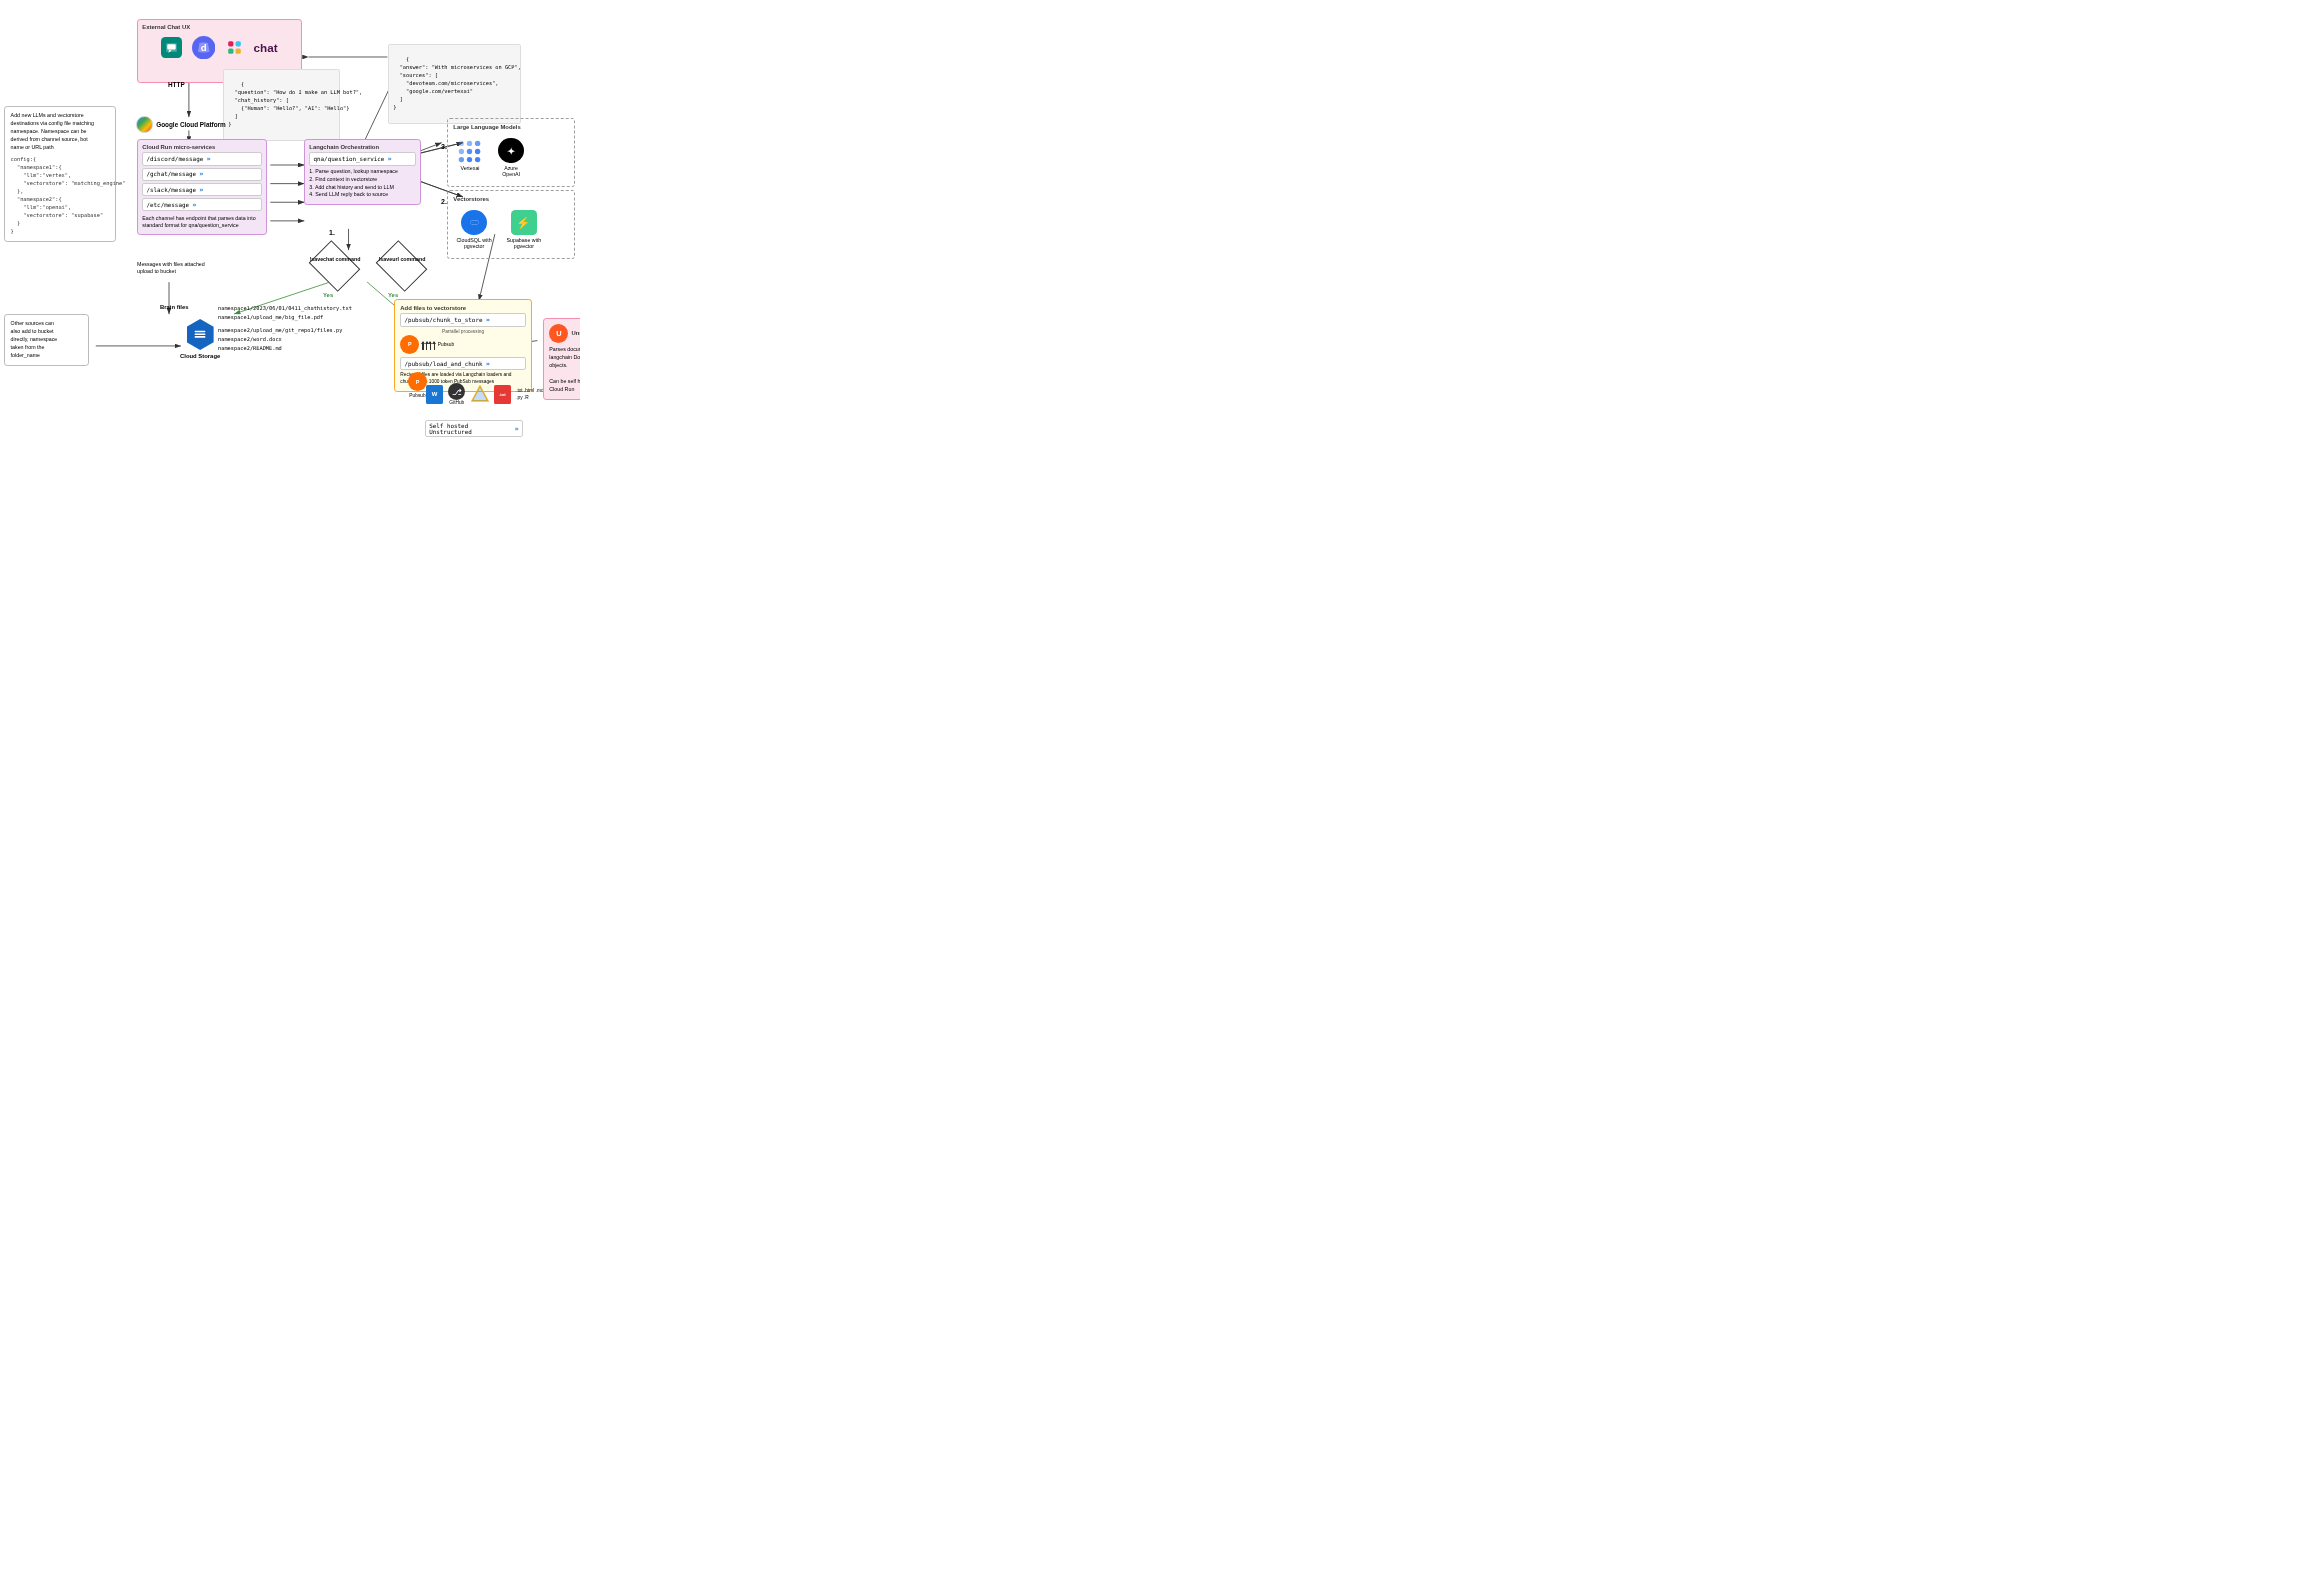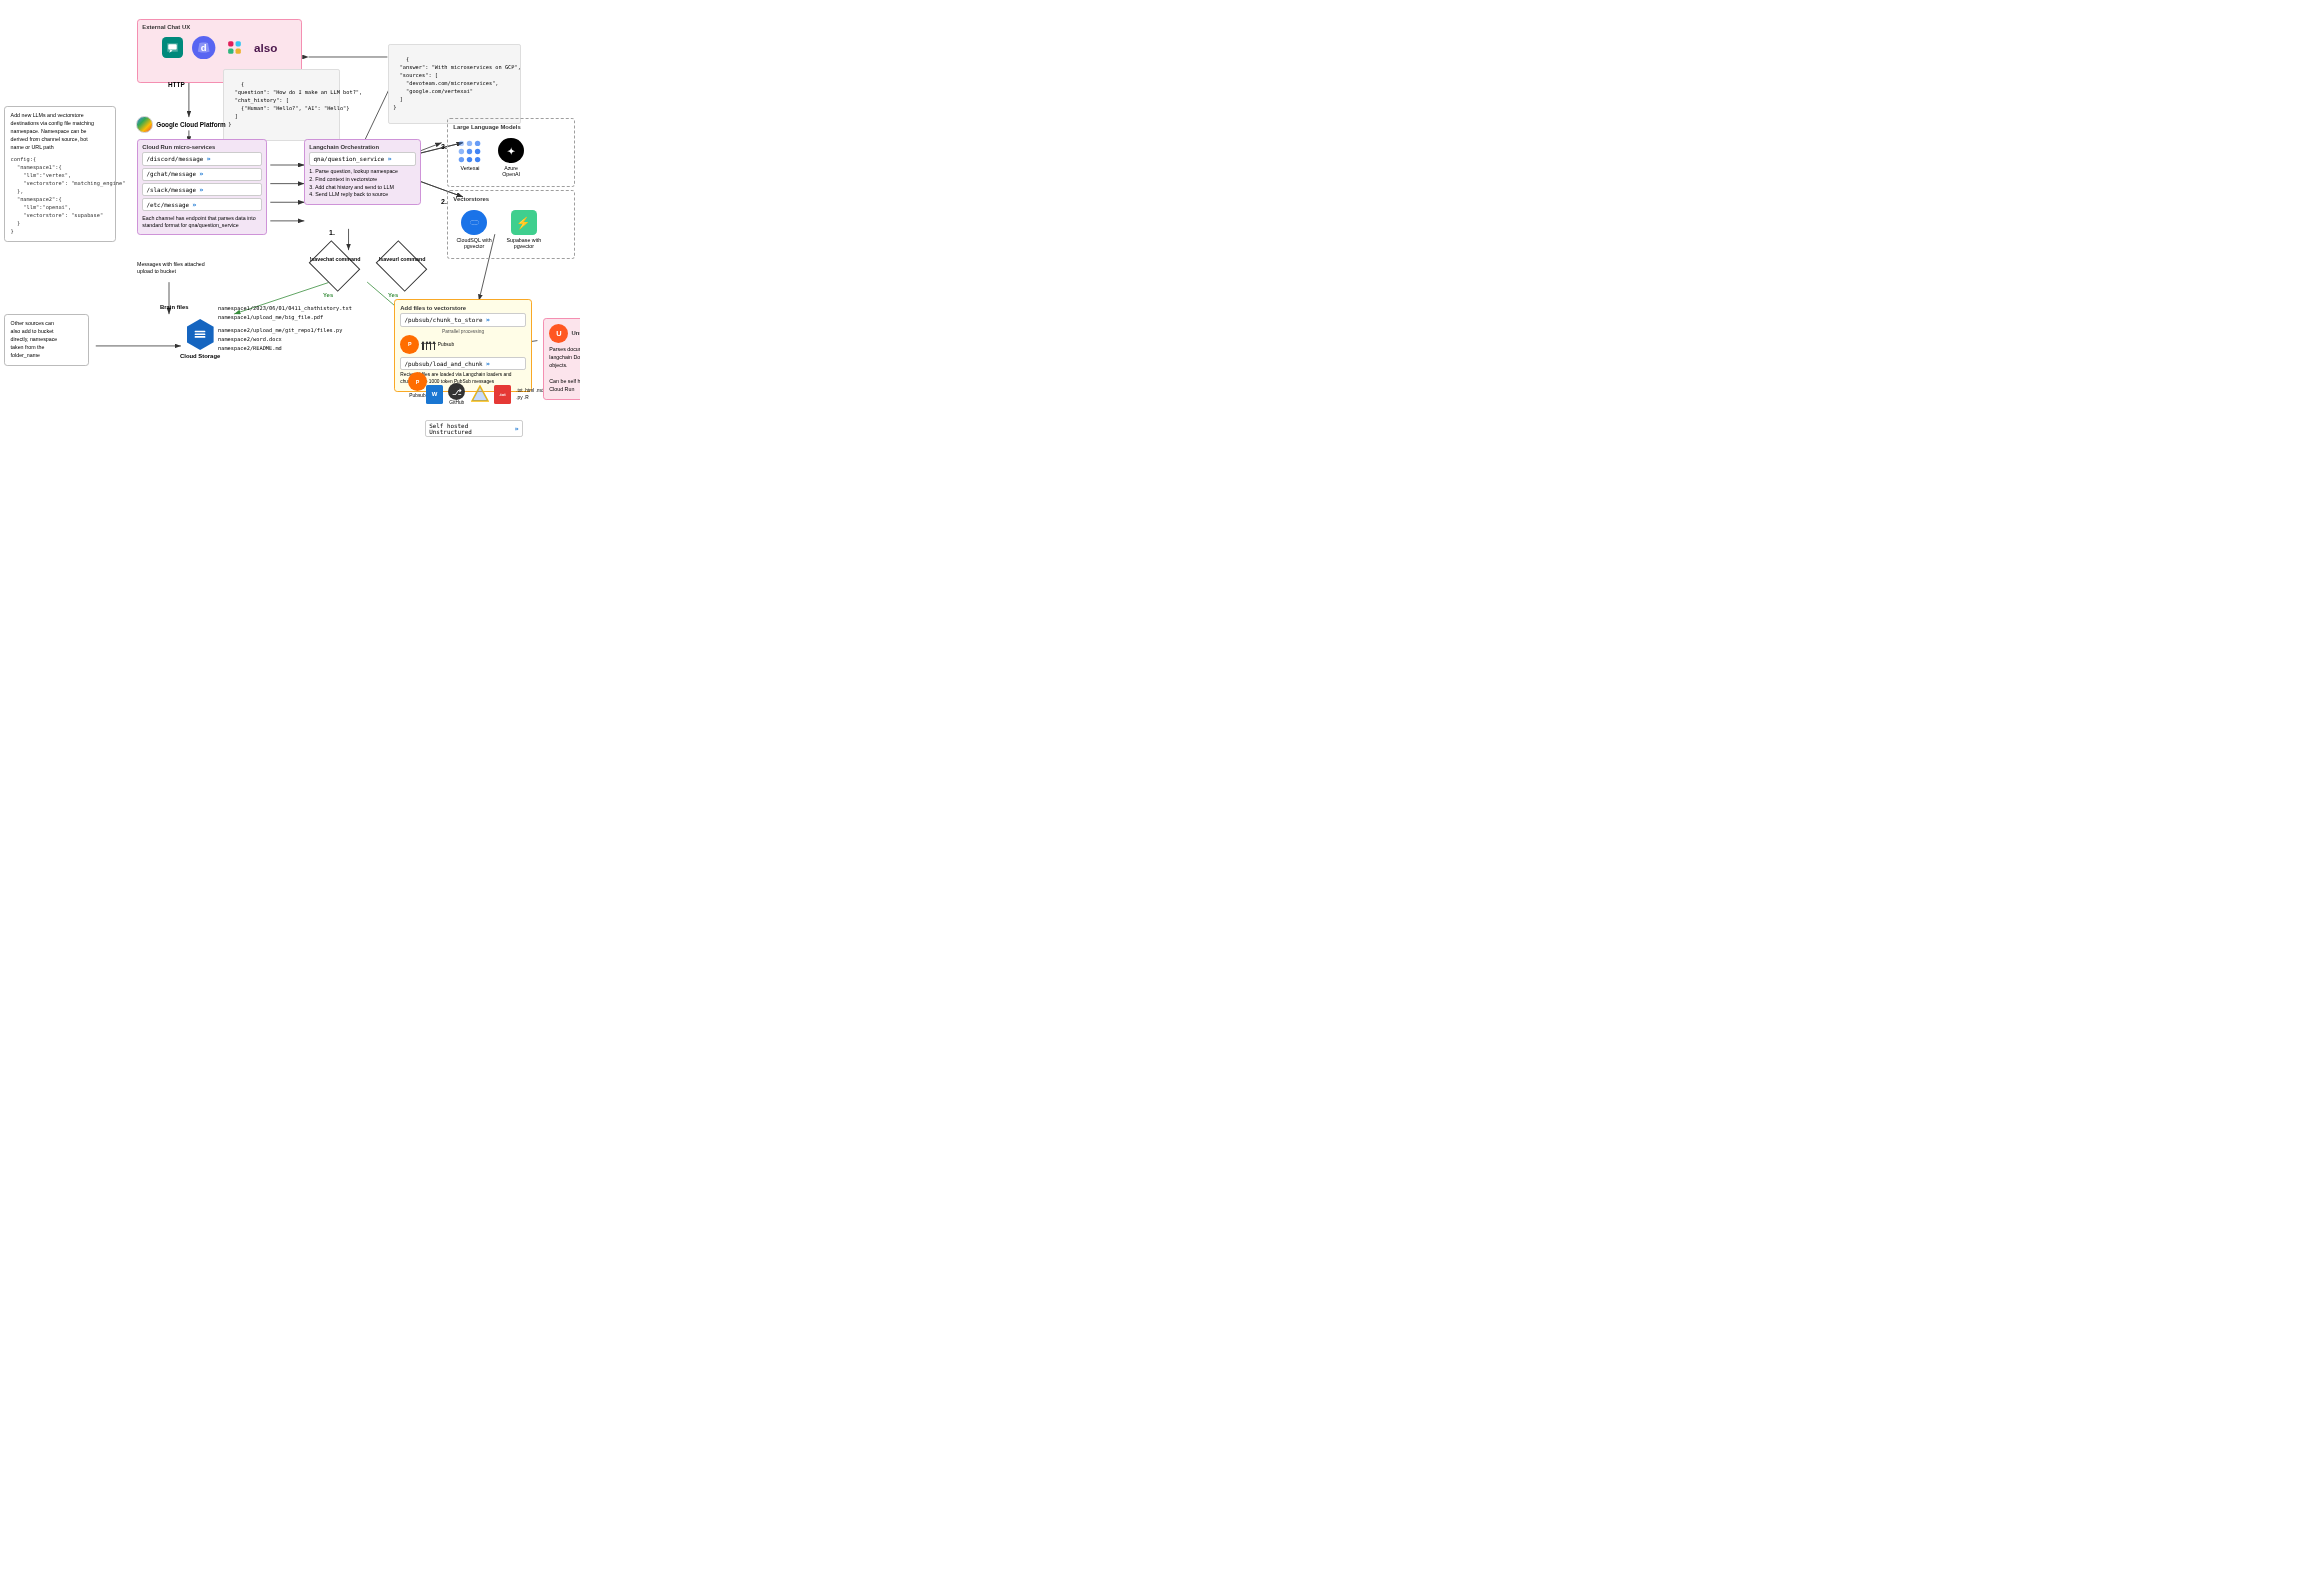--- a/index.html
+++ b/index.html
@@ -309,21 +309,21 @@
       </div>
 
       <div style="display:flex;flex-direction:column;align-items:center;">
         <svg width="19" height="19" viewBox="0 0 36 36">
           <rect x="6" y="6" width="10" height="10" rx="3" fill="#e01e5a"></rect>
           <rect x="20" y="6" width="10" height="10" rx="3" fill="#36c5f0"></rect>
           <rect x="6" y="20" width="10" height="10" rx="3" fill="#2eb67d"></rect>
           <rect x="20" y="20" width="10" height="10" rx="3" fill="#ecb22e"></rect>
         </svg>
       </div>
-      <span style="font-size:11.7px;font-weight:bold;color:#4a154b;">also</span>
+      <span style="font-size:11.7px;font-weight:bold;color:#4a154b;">chat</span>
     </div>
   </div>
 
   <div style="position:absolute;left:168px;top:81px;font-size:6.4px;font-weight:bold;">HTTP</div>
 
   <div class="json-block" style="position:absolute;left:223px;top:69px;width:117px;">
     <span>{
   "question": "How do I make an LLM bot?",
   "chat_history": [
     {"Human": "Hello?", "AI": "Hello"}

